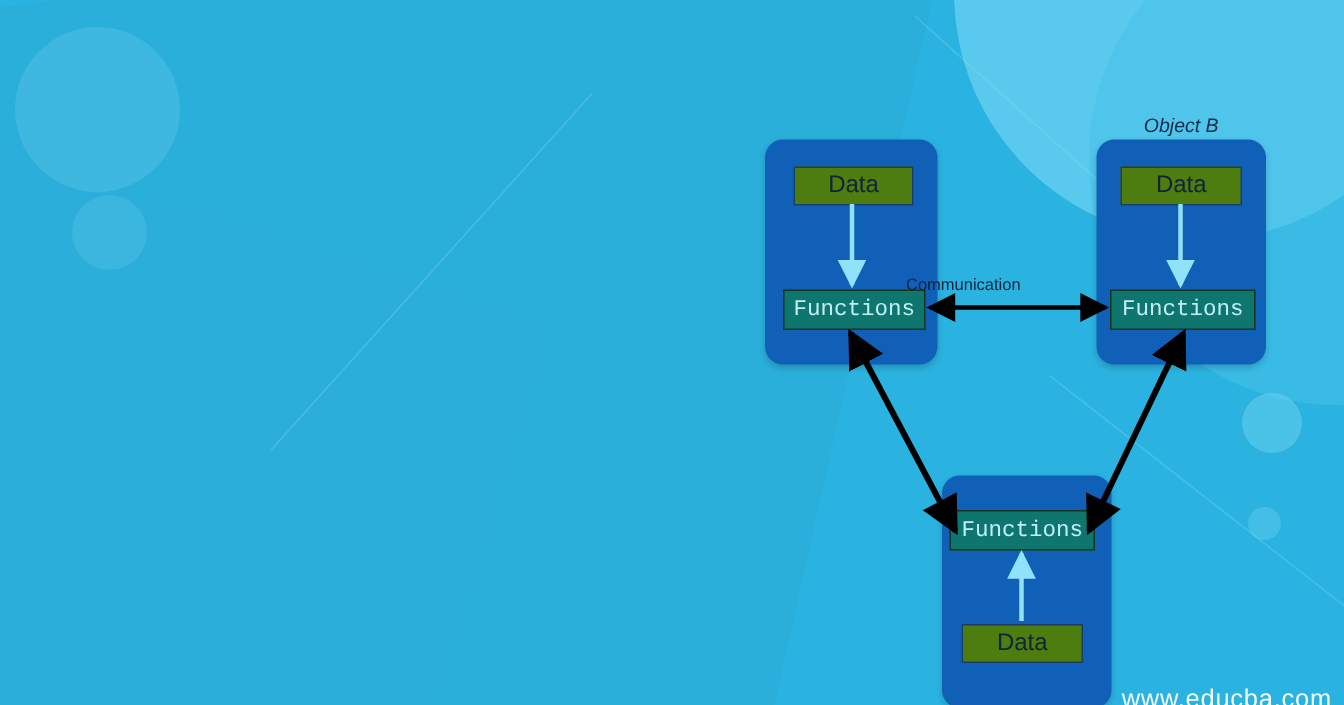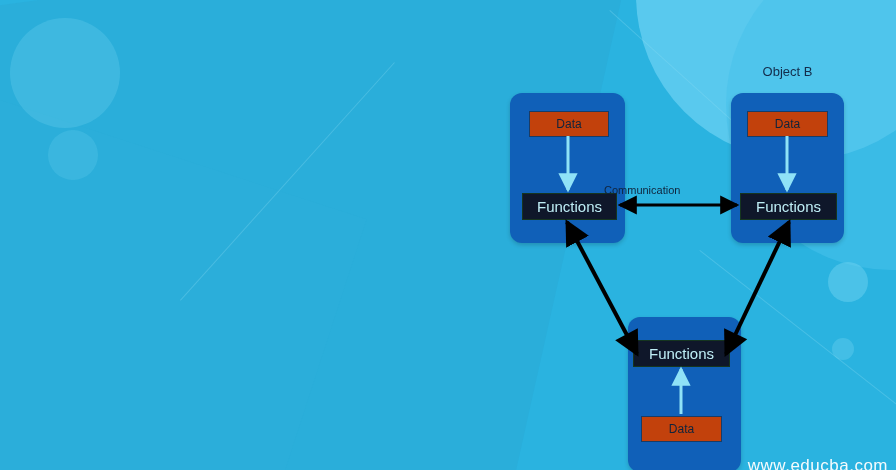--- a/index.html
+++ b/index.html
@@ -104,37 +104,38 @@
     white-space: nowrap;
   }
   .obj-box {
     position: absolute;
     background: #1060b8;
     border-radius: 12px;
     box-shadow: 0 2px 4px rgba(0,0,0,.18);
   }
   .data-box {
     position: absolute;
-    background: #c2410c;
+    background: #4d7c0f;
     border: 1px solid #1a3c66;
     color: #10243c;
-    font-size: 12px;
+    font-size: 16px;
     display: flex;
     align-items: center;
     justify-content: center;
   }
   .func-box {
     position: absolute;
-    background: #0f172a;
+    background: #0f766e;
     border: 1px solid #15351f;
     color: #bfeef6;
     font-size: 15px;
     display: flex;
     align-items: center;
     justify-content: center;
+    font-family: Liberation Mono, monospace;
   }
   .comm-label {
     position: absolute;
     font-size: 11px;
     color: #10243c;
     white-space: nowrap;
   }
   svg.arrows {
     position: absolute;
     inset: 0;
@@ -173,21 +174,21 @@
     <div class="streak" style="left:610px;top:10px;width:240px;height:1px;transform:rotate(42deg);"></div>
   </div>
 
 
   <div id="diagram">
 
     <div class="obj-box" style="left:510px;top:93px;width:115px;height:150px;"></div>
     <div class="data-box" style="left:529px;top:111px;width:78px;height:24px;">Data</div>
     <div class="func-box" style="left:522px;top:193px;width:93px;height:25px;">Functions</div>
 
-    <div class="obj-label" style="left:731px;top:64px;width:113px;">Object B</div>
+    <div class="obj-label" style="left:731px;top:76px;width:113px;font-style:italic;">Object B</div>
     <div class="obj-box" style="left:731px;top:93px;width:113px;height:150px;"></div>
     <div class="data-box" style="left:747px;top:111px;width:79px;height:24px;">Data</div>
     <div class="func-box" style="left:740px;top:193px;width:95px;height:25px;">Functions</div>
 
     <div class="obj-box" style="left:628px;top:317px;width:113px;height:155px;"></div>
     <div class="func-box" style="left:633px;top:340px;width:95px;height:25px;">Functions</div>
     <div class="data-box" style="left:641px;top:416px;width:79px;height:24px;">Data</div>
 
     <div class="comm-label" style="left:604px;top:184px;">Communication</div>
 

